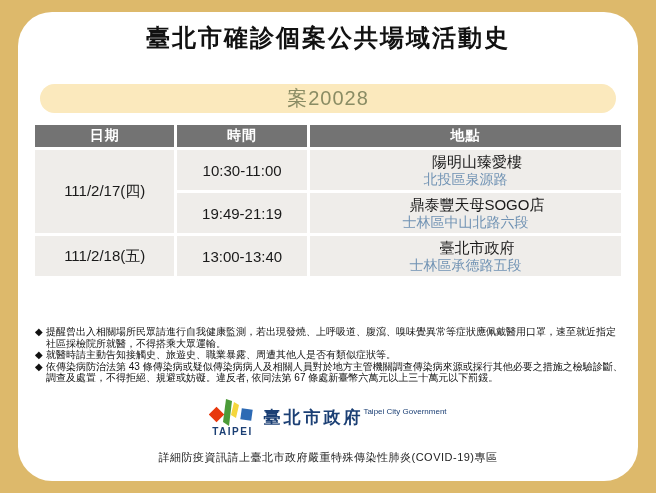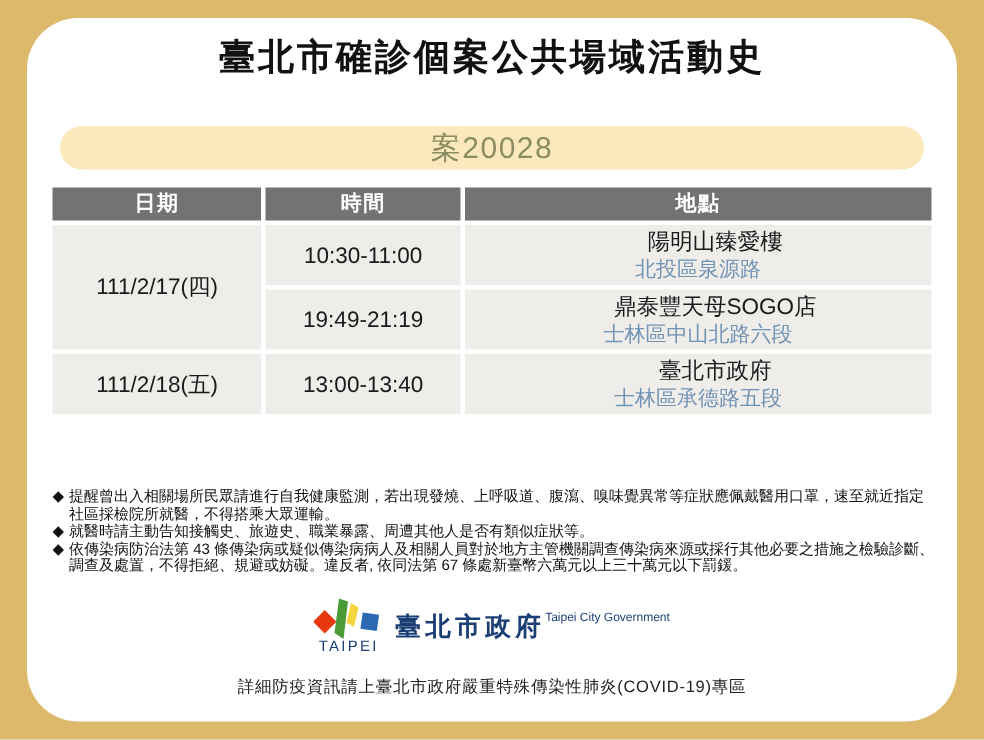--- a/index.html
+++ b/index.html
@@ -92,21 +92,21 @@
     justify-content: center;
     gap: 8px;
   }
   .logo-mark {
     display: flex;
     flex-direction: column;
     align-items: center;
   }
   .logo-wordmark {
     font-size: 10px;
-    font-weight: normal;
+    font-weight: bold;
     color: #1B3F74;
     letter-spacing: 1.5px;
     margin-top: -2px;
   }
   .logo-text-col { display: flex; flex-direction: row; }
   .logo-zh {
     font-size: 17px;
     font-weight: bold;
     color: #1B3F74;
     letter-spacing: 3px;

